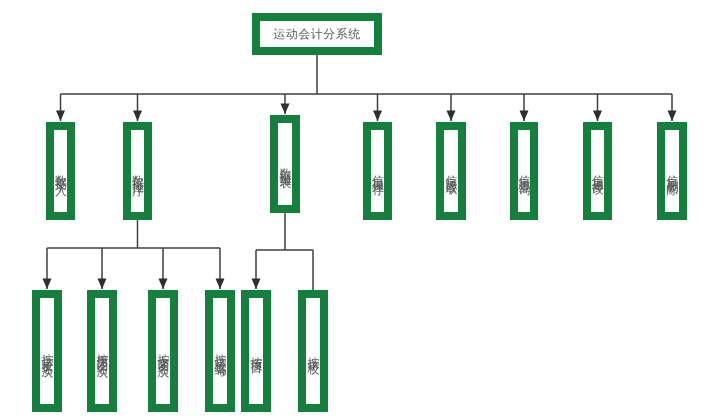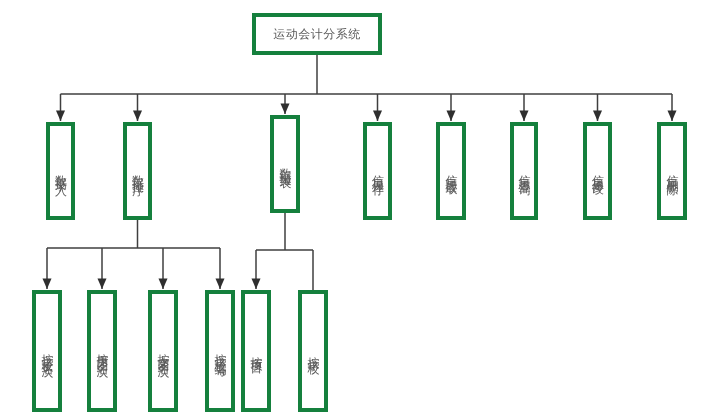--- a/index.html
+++ b/index.html
@@ -17,21 +17,21 @@
   }
   .canvas svg.connectors {
     position: absolute;
     left: 0;
     top: 0;
   }
   .node {
     position: absolute;
     box-sizing: border-box;
     background: #ffffff;
-    border: 4px solid #15803d;
+    border: 8px solid #15803d;
     color: #595959;
     font-size: 12px;
     display: flex;
     align-items: center;
     justify-content: center;
     text-align: center;
     line-height: 1.25;
   }
   .node.h {
     letter-spacing: 0.5px;

